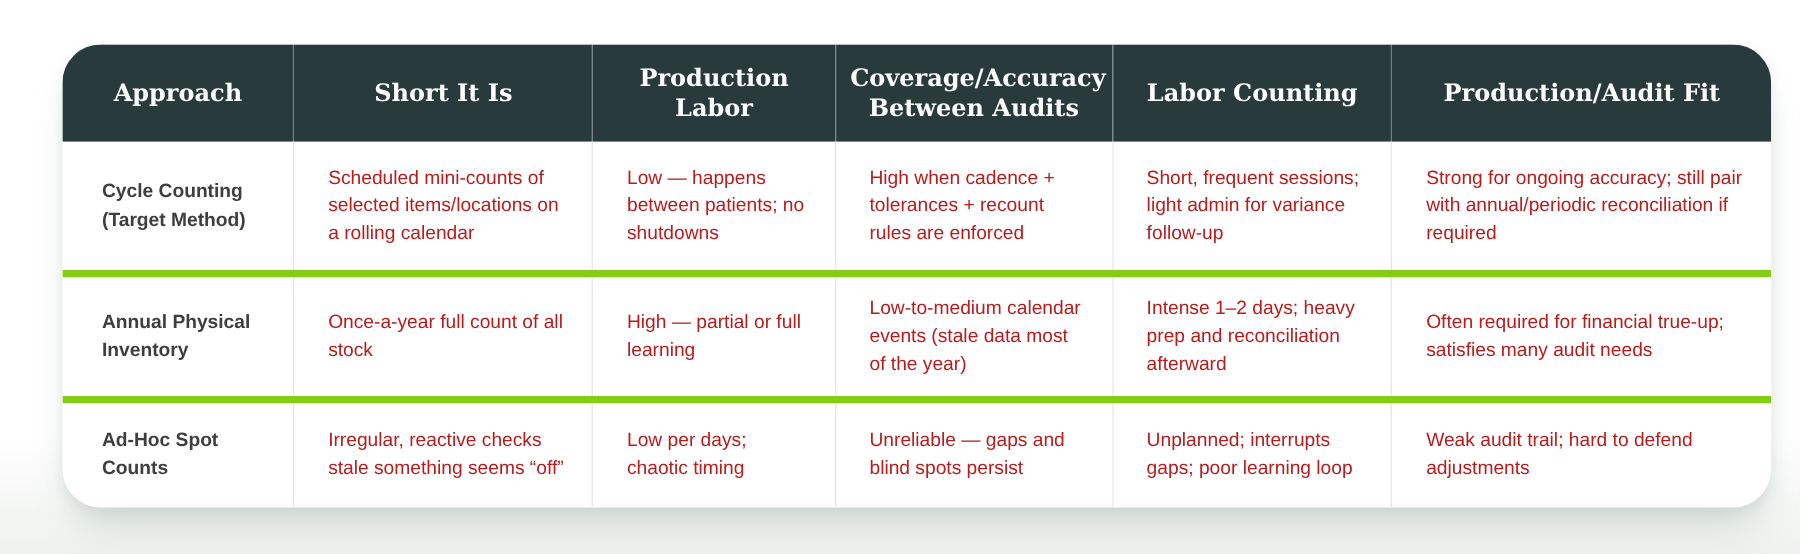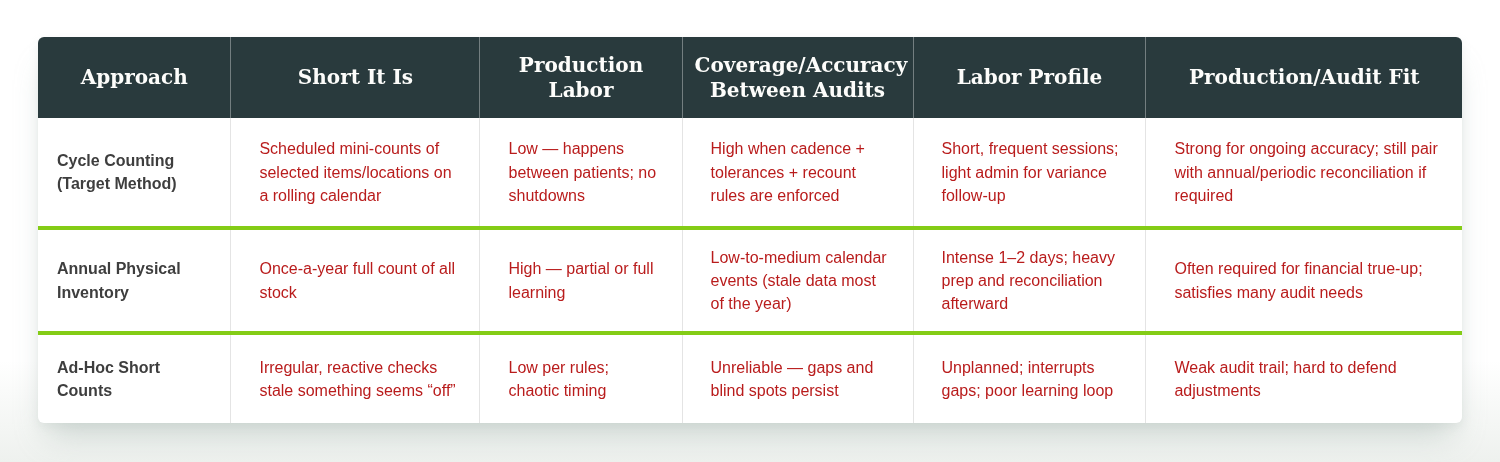--- a/index.html
+++ b/index.html
@@ -11,26 +11,26 @@
   }
 
   body {
     background: linear-gradient(180deg, #ffffff 0%, #ffffff 78%, #eef1ee 100%);
     font-family: "Liberation Sans", "DejaVu Sans", sans-serif;
     position: relative;
   }
 
   .card {
     position: absolute;
-    left: 38px;
+    left: 52px;
     top: 37px;
     width: 1424px;
     height: 386px;
     background: #ffffff;
-    border-radius: 6px;
+    border-radius: 32px;
     box-shadow: 0 22px 30px -10px rgba(160, 178, 170, 0.45),
                 0 4px 10px rgba(170, 185, 178, 0.18);
     overflow: hidden;
   }
 
   table {
     width: 100%;
     height: 100%;
     border-collapse: collapse;
     table-layout: fixed;
@@ -44,38 +44,38 @@
     font-size: 20px;
     line-height: 1.25;
     text-align: center;
     vertical-align: middle;
     height: 81px;
     padding: 0 12px;
     border-left: 1px solid rgba(255, 255, 255, 0.35);
   }
   thead th:first-child { border-left: none; }
 
-  tbody tr { border-top: 4px solid #84cc16; }
+  tbody tr { border-top: 6px solid #84cc16; }
   tbody tr:first-child { border-top: none; }
 
   tbody th, tbody td {
     vertical-align: middle;
     text-align: left;
     font-size: 16px;
     line-height: 1.45;
     color: #b91c1c;
     padding: 14px 20px 14px 28px;
     border-left: 1px solid #e4e4e4;
   }
   tbody th:first-child { border-left: none; }
 
   tbody th {
     font-weight: 700;
     color: #3e3e3e;
-    padding-left: 19px;
+    padding-left: 33px;
   }
 
   tr.row-1 { height: 110px; }
   tr.row-2 { height: 104px; }
   tr.row-3 { height: 90px; }
 
   col.c1 { width: 13.55%; }
   col.c2 { width: 17.49%; }
   col.c3 { width: 14.19%; }
   col.c4 { width: 16.22%; }
@@ -94,21 +94,21 @@
         <col class="c4">
         <col class="c5">
         <col class="c6">
     </colgroup>
     <thead>
       <tr>
         <th>Approach</th>
         <th>Short It Is</th>
         <th>Production Labor</th>
         <th>Coverage/Accuracy Between Audits</th>
-        <th>Labor Profile</th>
+        <th>Labor Counting</th>
         <th>Production/Audit Fit</th>
       </tr>
     </thead>
     <tbody>
       <tr class="row-1">
         <th scope="row">Cycle Counting (Target Method)</th>
         <td>Scheduled mini-counts of selected items/locations on a rolling calendar</td>
         <td>Low — happens between patients; no shutdowns</td>
         <td>High when cadence + tolerances + recount rules are enforced</td>
         <td>Short, frequent sessions; light admin for variance follow-up</td>
@@ -116,22 +116,22 @@
       </tr>
       <tr class="row-2">
         <th scope="row">Annual Physical Inventory</th>
         <td>Once-a-year full count of all stock</td>
         <td>High — partial or full learning</td>
         <td>Low-to-medium calendar events (stale data most of the year)</td>
         <td>Intense 1–2 days; heavy prep and reconciliation afterward</td>
         <td>Often required for financial true-up; satisfies many audit needs</td>
       </tr>
       <tr class="row-3">
-        <th scope="row">Ad-Hoc Short Counts</th>
+        <th scope="row">Ad-Hoc Spot Counts</th>
         <td>Irregular, reactive checks stale something seems “off”</td>
-        <td>Low per rules; chaotic timing</td>
+        <td>Low per days; chaotic timing</td>
         <td>Unreliable — gaps and blind spots persist</td>
         <td>Unplanned; interrupts gaps; poor learning loop</td>
         <td>Weak audit trail; hard to defend adjustments</td>
       </tr>
     </tbody>
   </table>
 </div>
 
 </body></html>

